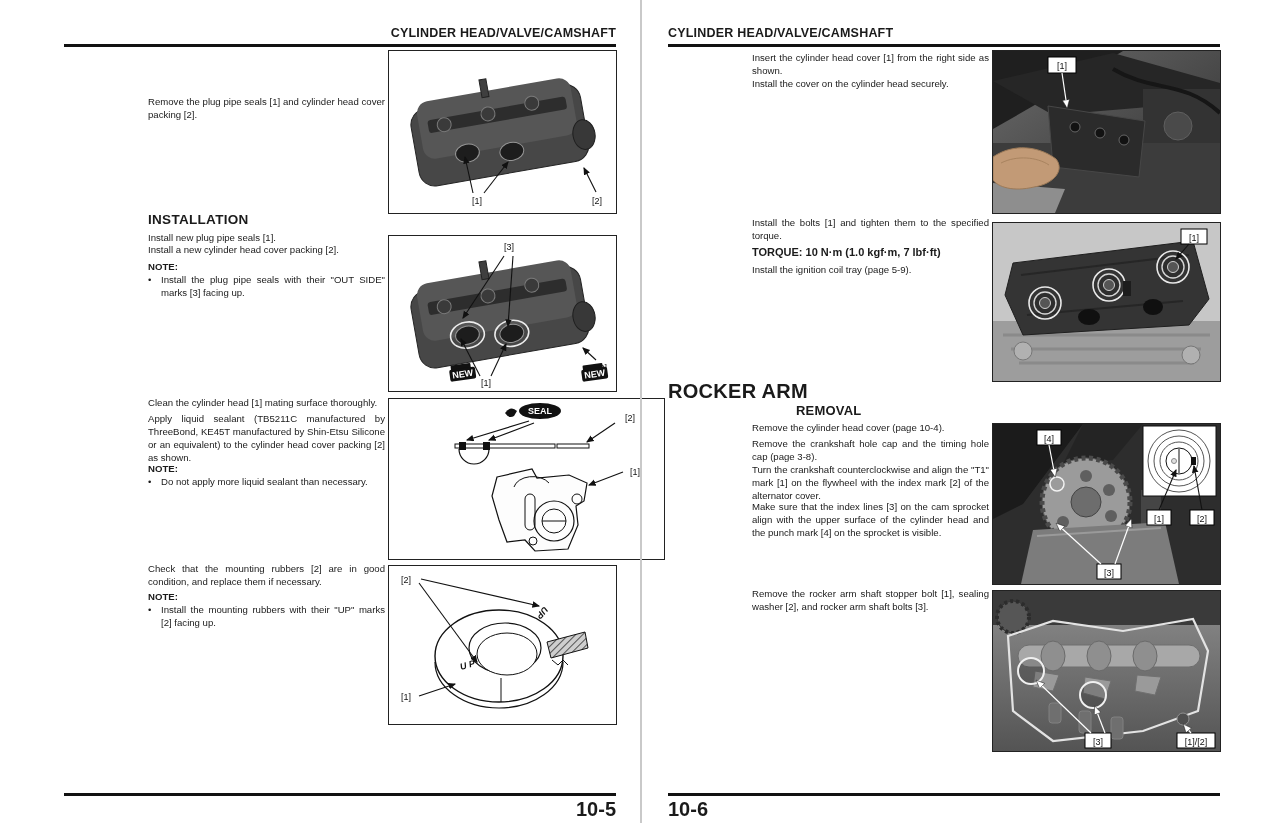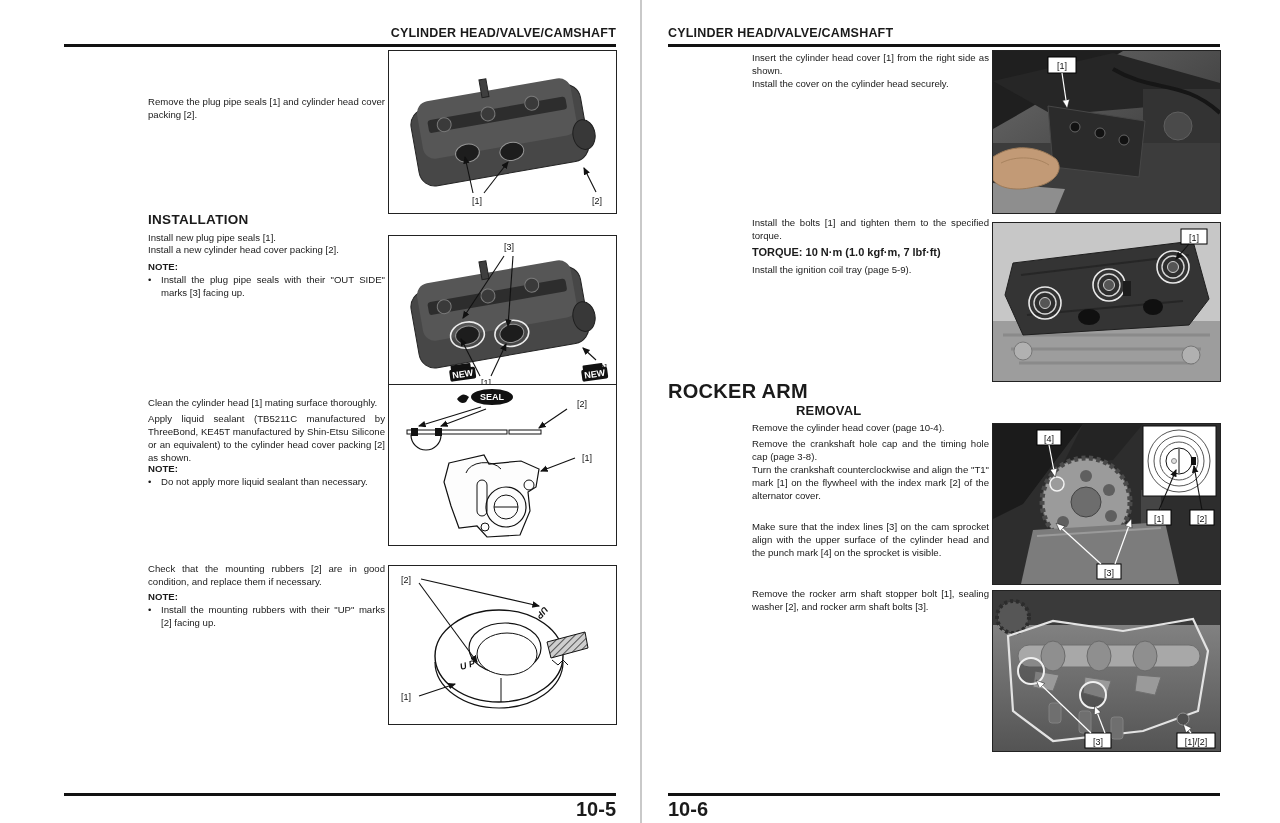--- a/index.html
+++ b/index.html
@@ -137,21 +137,21 @@
         <text class="badge" x="13" y="9" text-anchor="middle" font-size="6.5">NEW</text>
       </g>
       <g transform="translate(192,134) rotate(-8)">
         <rect x="2" y="-4" width="20" height="6" rx="1" fill="#111"></rect>
         <rect width="26" height="12" rx="2" fill="#111"></rect>
         <text class="badge" x="13" y="9" text-anchor="middle" font-size="6.5">NEW</text>
       </g>
     </svg>
   </div>
 
-  <div class="abs figbox" style="left:388px;top:384px;width:227px;height:160px;">
+  <div class="abs figbox" style="left:388px;top:398px;width:227px;height:160px;padding-left:48px;">
     <svg width="227" height="160" viewBox="0 0 227 160">
       <g>
         <path d="M68,14 q6,-8 12,-2 l-3,5 q-5,3 -9,-3 z" fill="#111"></path>
         <ellipse cx="103" cy="12" rx="21" ry="8" fill="#111"></ellipse>
         <text class="badge" x="103" y="15" text-anchor="middle" font-size="7">SEAL</text>
       </g>
       <rect x="18" y="45" width="100" height="4" fill="#fff" stroke="#111"></rect>
       <rect x="120" y="45" width="32" height="4" fill="#fff" stroke="#111"></rect>
       <rect x="22" y="43" width="7" height="8" fill="#111"></rect>
       <rect x="46" y="43" width="7" height="8" fill="#111"></rect>
@@ -208,21 +208,21 @@
 
   <div class="abs para" style="left:110px;top:217px;">Install the bolts [1] and tighten them to the specified torque.</div>
   <div class="abs torque" style="left:110px;top:246px;">TORQUE: 10 N·m (1.0 kgf·m, 7 lbf·ft)</div>
   <div class="abs para nj" style="left:110px;top:264px;">Install the ignition coil tray (page 5-9).</div>
 
   <div class="abs h-rocker" style="left:26px;top:380px;">ROCKER ARM</div>
   <div class="abs h-removal" style="left:110px;top:403px;">REMOVAL</div>
   <div class="abs para nj" style="left:110px;top:422px;">Remove the cylinder head cover (page 10-4).</div>
   <div class="abs para" style="left:110px;top:438px;">Remove the crankshaft hole cap and the timing hole cap (page 3-8).</div>
   <div class="abs para" style="left:110px;top:464px;">Turn the crankshaft counterclockwise and align the "T1" mark [1] on the flywheel with the index mark [2] of the alternator cover.</div>
-  <div class="abs para" style="left:110px;top:501px;margin-top:20px;">Make sure that the index lines [3] on the cam sprocket align with the upper surface of the cylinder head and the punch mark [4] on the sprocket is visible.</div>
+  <div class="abs para" style="left:110px;top:501px;">Make sure that the index lines [3] on the cam sprocket align with the upper surface of the cylinder head and the punch mark [4] on the sprocket is visible.</div>
   <div class="abs para" style="left:110px;top:588px;">Remove the rocker arm shaft stopper bolt [1], sealing washer [2], and rocker arm shaft bolts [3].</div>
 
   <div class="abs figbox" style="left:350px;top:50px;width:227px;height:162px;">
     <svg width="227" height="162" viewBox="0 0 227 162">
       <rect width="227" height="162" fill="url(#gph1)"></rect>
       <polygon points="0,0 130,0 40,55 0,78" fill="#1f1f1f"></polygon>
       <polygon points="0,30 120,2 227,32 227,50 60,64" fill="#262626"></polygon>
       <rect x="150" y="38" width="77" height="124" fill="#333"></rect>
       <circle cx="185" cy="75" r="14" fill="#4a4a4a" stroke="#5f5f5f"></circle>
       <circle cx="205" cy="115" r="10" fill="#424242" stroke="#5a5a5a"></circle>

